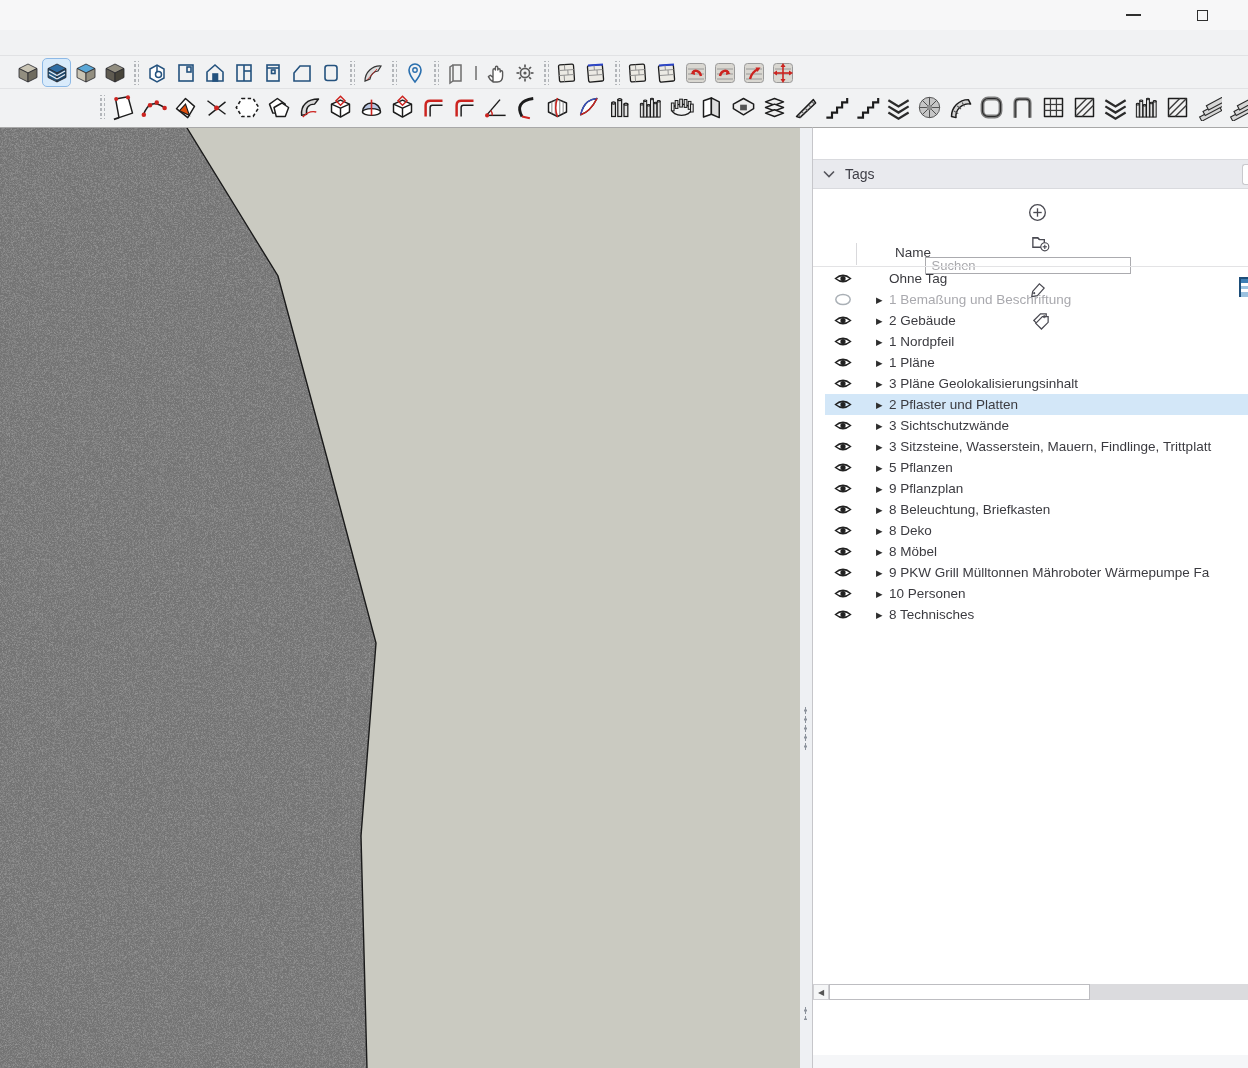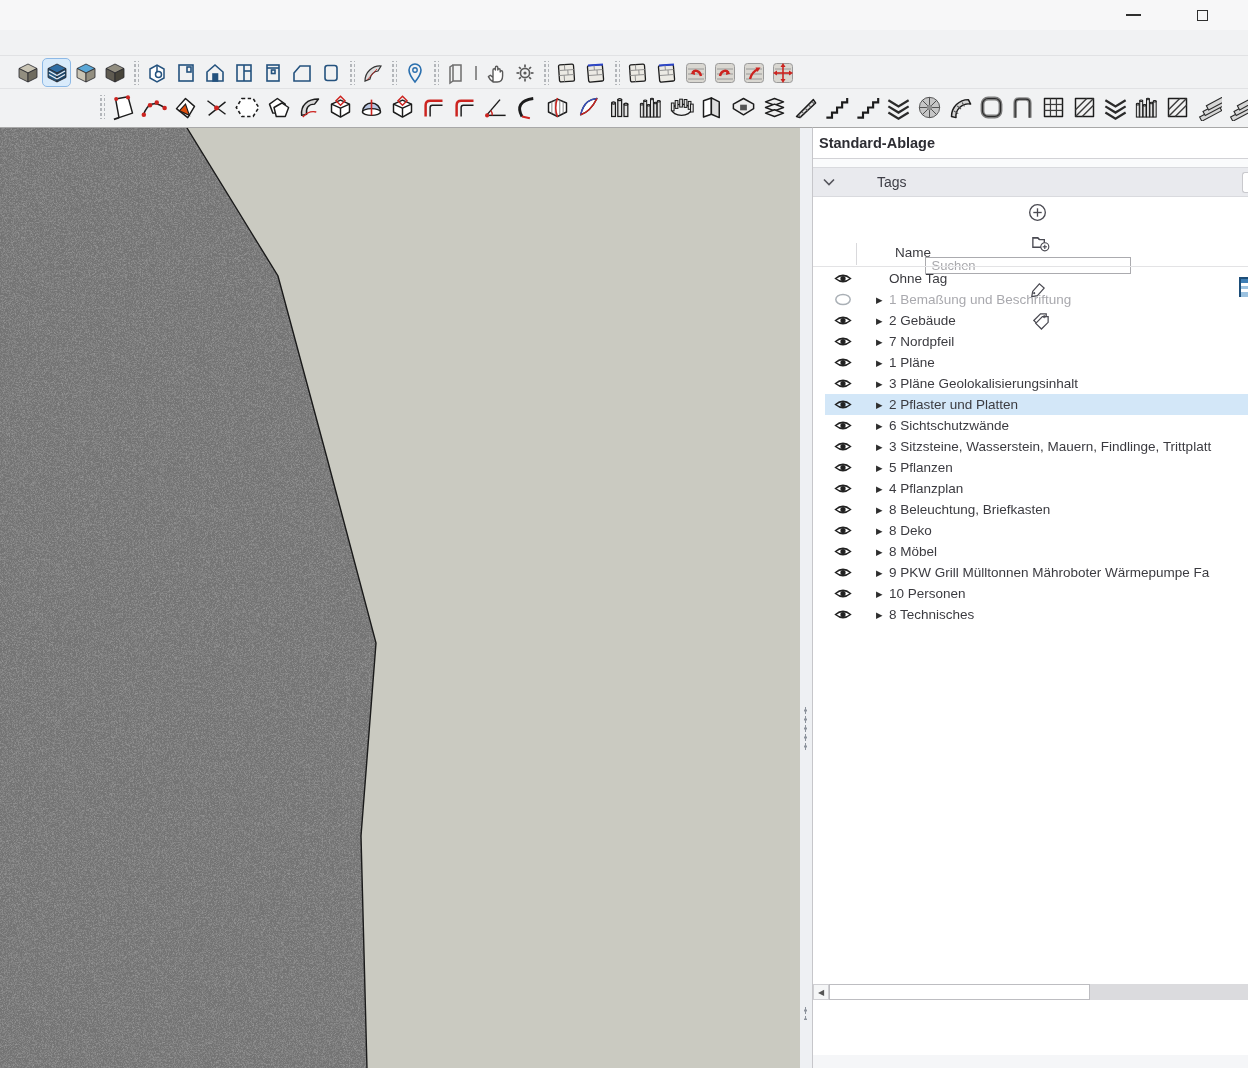--- a/index.html
+++ b/index.html
@@ -705,24 +705,23 @@
     <polyline points="187,0 278,148 327,330 376,515 361,708 367,941" fill="none" stroke="#1a1a1a" stroke-width="1.4" data-interactable="false"></polyline>
   </svg>
 </div>
 
 <div class="splitter" data-interactable="true">
   <div class="dots" style="top:578px;" data-interactable="false"></div>
   <div class="dots" style="top:878px;height:14px;" data-interactable="false"></div>
 </div>
 
 <div class="panel" data-interactable="false">
-  <div class="panel-title" data-interactable="false">Standard-Ablage</div>
   <div class="sec-gap" data-interactable="false"></div>
 
-  <div class="sec-header" style="top:39px;gap:32px;" data-interactable="true">
+  <div class="sec-header" style="top:31px;" data-interactable="true">
     <span class="chev" data-interactable="false">
       <svg width="12" height="8" viewBox="0 0 12 8">
           <polyline points="1,1.5 6,6.5 11,1.5" fill="none" stroke="#55555c" stroke-width="1.6"></polyline>
         </svg>
     </span>
     <span class="lbl" data-interactable="false">Tags</span>
     <div class="sec-btn-sliver" data-interactable="true"></div>
   </div>
 
   <div class="tags-toolbar" data-interactable="false">
@@ -796,21 +795,21 @@
         <span class="tname" data-interactable="false">2 Gebäude</span>
       </div>
       <div class="tag-row" data-interactable="true">
         <span class="eye" data-interactable="true">
           <svg viewBox="0 0 18 13" width="18" height="13">
             <path d="M1.5,6.5 Q9,0.2 16.5,6.5 Q9,12.8 1.5,6.5 Z" fill="none" stroke="#222" stroke-width="1.5"></path>
             <circle cx="9" cy="6.5" r="2.6" fill="#222"></circle>
           </svg>
         </span>
         <span class="arrow" data-interactable="true">▶</span>
-        <span class="tname" data-interactable="false">7 Nordpfeil</span>
+        <span class="tname" data-interactable="false">1 Nordpfeil</span>
       </div>
       <div class="tag-row" data-interactable="true">
         <span class="eye" data-interactable="true">
           <svg viewBox="0 0 18 13" width="18" height="13">
             <path d="M1.5,6.5 Q9,0.2 16.5,6.5 Q9,12.8 1.5,6.5 Z" fill="none" stroke="#222" stroke-width="1.5"></path>
             <circle cx="9" cy="6.5" r="2.6" fill="#222"></circle>
           </svg>
         </span>
         <span class="arrow" data-interactable="true">▶</span>
         <span class="tname" data-interactable="false">1 Pläne</span>
@@ -836,21 +835,21 @@
         <span class="tname" data-interactable="false">2 Pflaster und Platten</span>
       </div>
       <div class="tag-row" data-interactable="true">
         <span class="eye" data-interactable="true">
           <svg viewBox="0 0 18 13" width="18" height="13">
             <path d="M1.5,6.5 Q9,0.2 16.5,6.5 Q9,12.8 1.5,6.5 Z" fill="none" stroke="#222" stroke-width="1.5"></path>
             <circle cx="9" cy="6.5" r="2.6" fill="#222"></circle>
           </svg>
         </span>
         <span class="arrow" data-interactable="true">▶</span>
-        <span class="tname" data-interactable="false">6 Sichtschutzwände</span>
+        <span class="tname" data-interactable="false">3 Sichtschutzwände</span>
       </div>
       <div class="tag-row" data-interactable="true">
         <span class="eye" data-interactable="true">
           <svg viewBox="0 0 18 13" width="18" height="13">
             <path d="M1.5,6.5 Q9,0.2 16.5,6.5 Q9,12.8 1.5,6.5 Z" fill="none" stroke="#222" stroke-width="1.5"></path>
             <circle cx="9" cy="6.5" r="2.6" fill="#222"></circle>
           </svg>
         </span>
         <span class="arrow" data-interactable="true">▶</span>
         <span class="tname" data-interactable="false">3 Sitzsteine, Wasserstein, Mauern, Findlinge, Trittplatt</span>
@@ -866,21 +865,21 @@
         <span class="tname" data-interactable="false">5 Pflanzen</span>
       </div>
       <div class="tag-row" data-interactable="true">
         <span class="eye" data-interactable="true">
           <svg viewBox="0 0 18 13" width="18" height="13">
             <path d="M1.5,6.5 Q9,0.2 16.5,6.5 Q9,12.8 1.5,6.5 Z" fill="none" stroke="#222" stroke-width="1.5"></path>
             <circle cx="9" cy="6.5" r="2.6" fill="#222"></circle>
           </svg>
         </span>
         <span class="arrow" data-interactable="true">▶</span>
-        <span class="tname" data-interactable="false">4 Pflanzplan</span>
+        <span class="tname" data-interactable="false">9 Pflanzplan</span>
       </div>
       <div class="tag-row" data-interactable="true">
         <span class="eye" data-interactable="true">
           <svg viewBox="0 0 18 13" width="18" height="13">
             <path d="M1.5,6.5 Q9,0.2 16.5,6.5 Q9,12.8 1.5,6.5 Z" fill="none" stroke="#222" stroke-width="1.5"></path>
             <circle cx="9" cy="6.5" r="2.6" fill="#222"></circle>
           </svg>
         </span>
         <span class="arrow" data-interactable="true">▶</span>
         <span class="tname" data-interactable="false">8 Beleuchtung, Briefkasten</span>

